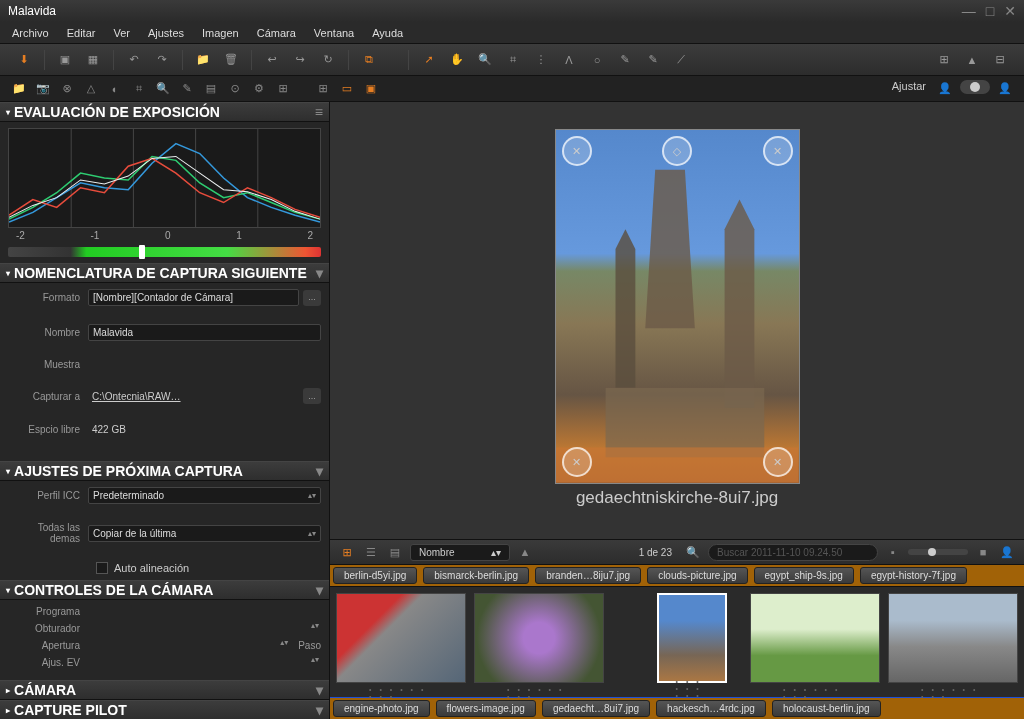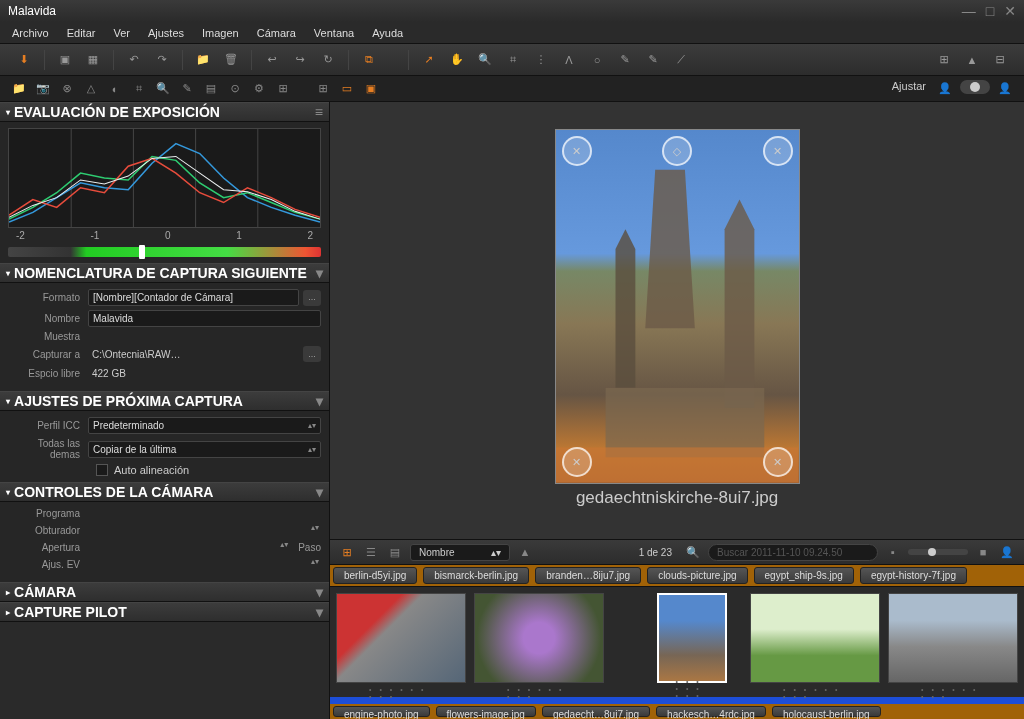--- a/index.html
+++ b/index.html
@@ -28,26 +28,26 @@
 .panel-header { background: linear-gradient(#3c3c3c, #2e2e2e); height: 20px; display: flex; align-items: center; padding: 0 6px; color: #fff; font-size: 14px; font-weight: bold; border-top: 1px solid #444; border-bottom: 1px solid #111; cursor: pointer; }
 .panel-header::before { content: '▾'; margin-right: 4px; font-size: 8px; }
 .panel-header.collapsed::before { content: '▸'; }
 .panel-header .menu-dot { margin-left: auto; color: #888; }
 .panel-body { padding: 6px 8px; background: #262626; }
 .histogram { width: 100%; height: 100px; background: #1a1a1a; border: 1px solid #444; position: relative; }
 .histogram svg { width: 100%; height: 100%; }
 .hist-axis { display: flex; justify-content: space-between; padding: 2px 8px; color: #aaa; font-size: 10px; }
 .hist-slider { height: 10px; background: linear-gradient(90deg, #444 0%, #333 20%, #22cc22 25%, #44dd44 70%, #ee5533 95%, #dd3333 100%); margin-top: 4px; border-radius: 2px; position: relative; }
 .hist-slider::after { content: ''; position: absolute; width: 6px; height: 14px; background: #fff; top: -2px; left: 42%; border-radius: 1px; }
-.field-row { display: flex; align-items: center; margin-bottom: 4px; }
+.field-row { display: flex; align-items: center; margin-bottom: 18px; }
 .field-label { width: 80px; text-align: right; padding-right: 8px; color: #999; font-size: 10px; }
 .field-value { flex: 1; background: #1a1a1a; border: 1px solid #444; padding: 2px 4px; color: #ddd; font-size: 10px; border-radius: 2px; display: flex; align-items: center; justify-content: space-between; }
 .field-value .arrows { color: #888; font-size: 8px; display: flex; flex-direction: column; line-height: 5px; }
 .field-static { flex: 1; color: #ccc; font-size: 10px; padding: 2px 4px; }
-.field-link { }
+.field-link { text-decoration: underline; }
 .field-btn { width: 18px; height: 16px; background: #3a3a3a; border-radius: 3px; margin-left: 4px; display: flex; align-items: center; justify-content: center; font-size: 8px; cursor: pointer; }
 .checkbox-row { display: flex; align-items: flex-end; padding-left: 88px; gap: 6px; }
 .checkbox { width: 12px; height: 12px; background: #1a1a1a; border: 1px solid #555; }
 .camera-row { display: flex; align-items: flex-start; margin-bottom: 6px; }
 .camera-label { width: 80px; text-align: right; padding-right: 8px; color: #999; font-size: 10px; }
 .camera-slider { flex: 1; height: 10px; position: relative; }
 .camera-stepper { width: 12px; color: #888; font-size: 8px; display: flex; flex-direction: column; line-height: 5px; align-items: center; }
 .viewer { flex: 1; background: #333; display: flex; flex-direction: column; }
 .viewer-main { flex: 1; display: flex; align-items: center; justify-content: center; position: relative; background: #333; }
 .preview-image { width: 245px; height: 355px; background: linear-gradient(180deg, #5588cc 0%, #6699dd 35%, #778866 40%, #887755 55%, #665544 75%, #bb7733 90%, #aa6633 100%); border: 1px solid #888; position: relative; }
@@ -70,21 +70,21 @@
 .browser-strip { display: flex; background: #a16207; height: 22px; border-bottom: 1px solid #111; }
 .strip-label { background: linear-gradient(#555, #3a3a3a); border: 1px solid #222; border-radius: 3px; margin: 2px 3px; padding: 2px 10px; font-size: 10px; color: #ddd; white-space: nowrap; }
 .browser-thumbs { display: flex; padding: 6px; gap: 8px; background: #2a2a2a; height: 110px; }
 .thumb { width: 130px; height: 90px; background: #555; border: 1px solid #444; position: relative; }
 .thumb.selected { border: 2px solid #fff; }
 .thumb-img1 { background: linear-gradient(135deg, #cc3333 30%, #888 40%, #556677 100%); }
 .thumb-img2 { background: radial-gradient(circle, #aa77cc 20%, #445533 80%); }
 .thumb-img3 { background: linear-gradient(180deg, #5588cc 30%, #776655 70%, #aa7744 100%); width: 70px; margin-left: 30px; }
 .thumb-img4 { background: linear-gradient(180deg, #ddeecc 40%, #669944 70%); }
 .thumb-img5 { background: linear-gradient(180deg, #aabbcc 30%, #888888 60%, #666666 100%); }
-.browser-strip.bottom { border-top: 7px solid #1d4ed8; border-bottom: none; }
+.browser-strip.bottom { border-top: 1px solid #1d4ed8; border-bottom: none; }
 .rating-dots { position: absolute; bottom: -18px; left: 50%; transform: translateX(-50%); color: #666; font-size: 7px; letter-spacing: 3px; }
 svg { display: block; }
 </style>
 </head>
 <body>
 
 <div class="title-bar">
   <span class="title-bar-title">Malavida</span>
   <div class="title-bar-controls">
     <span>—</span>

